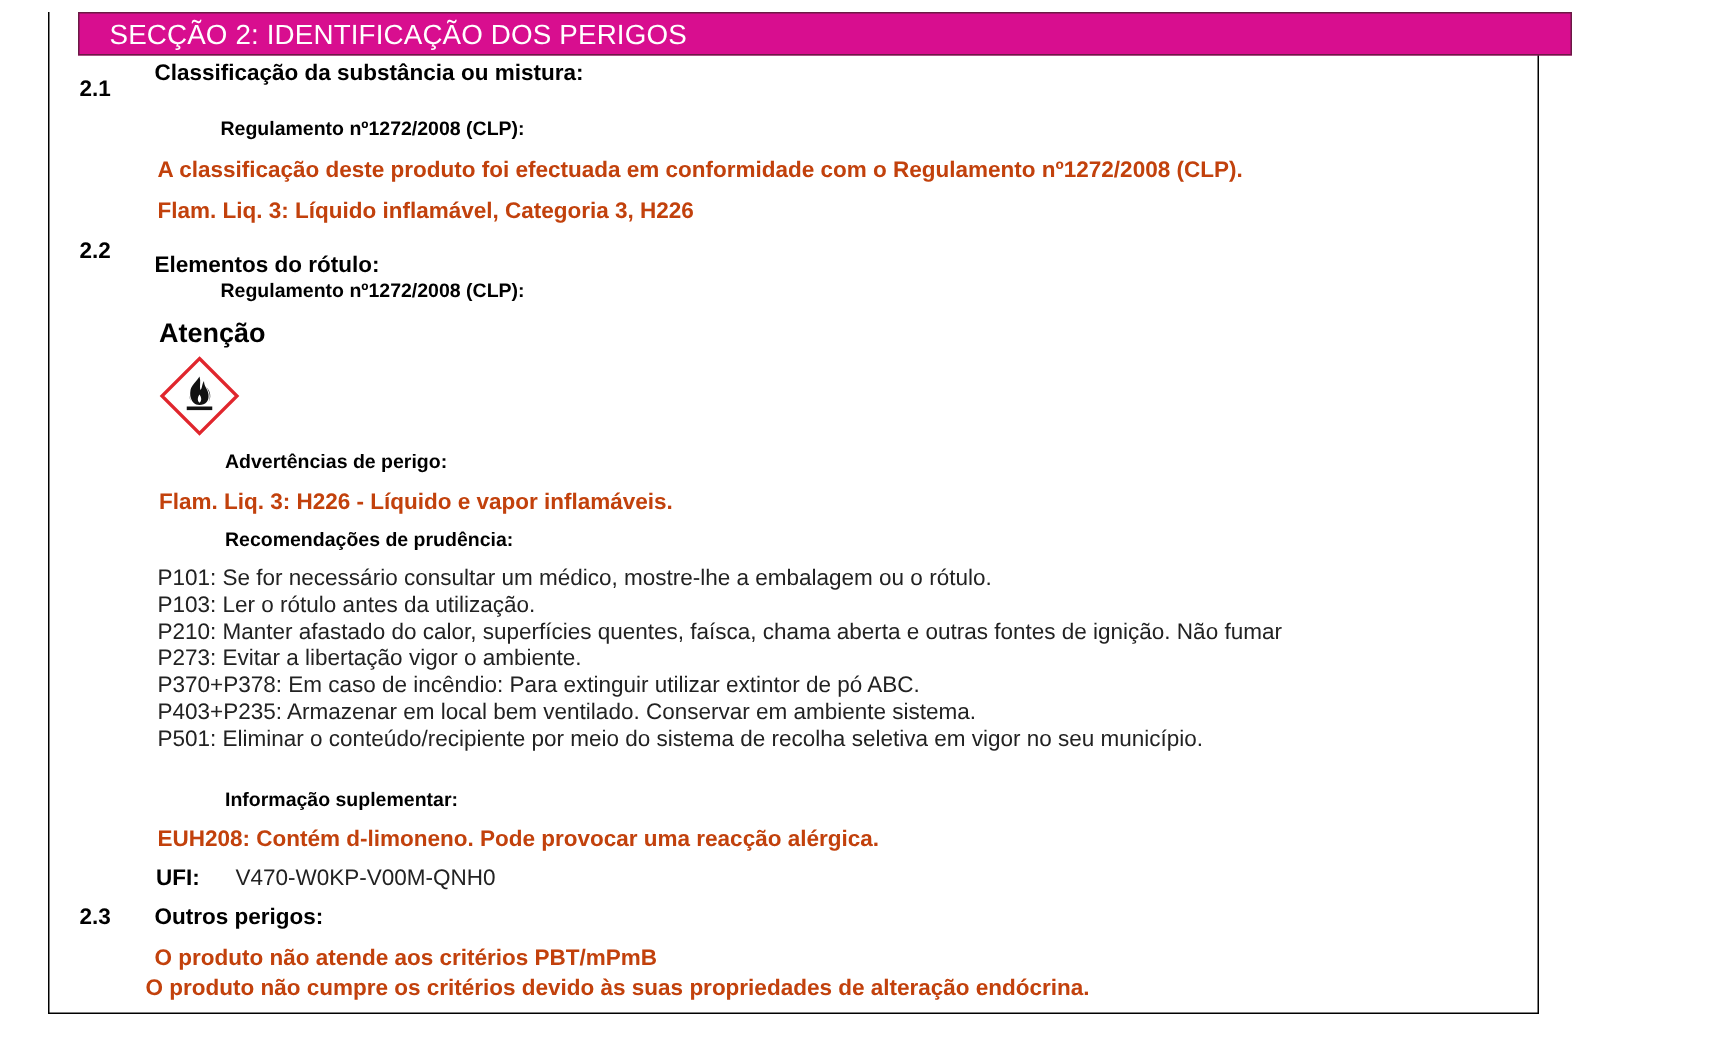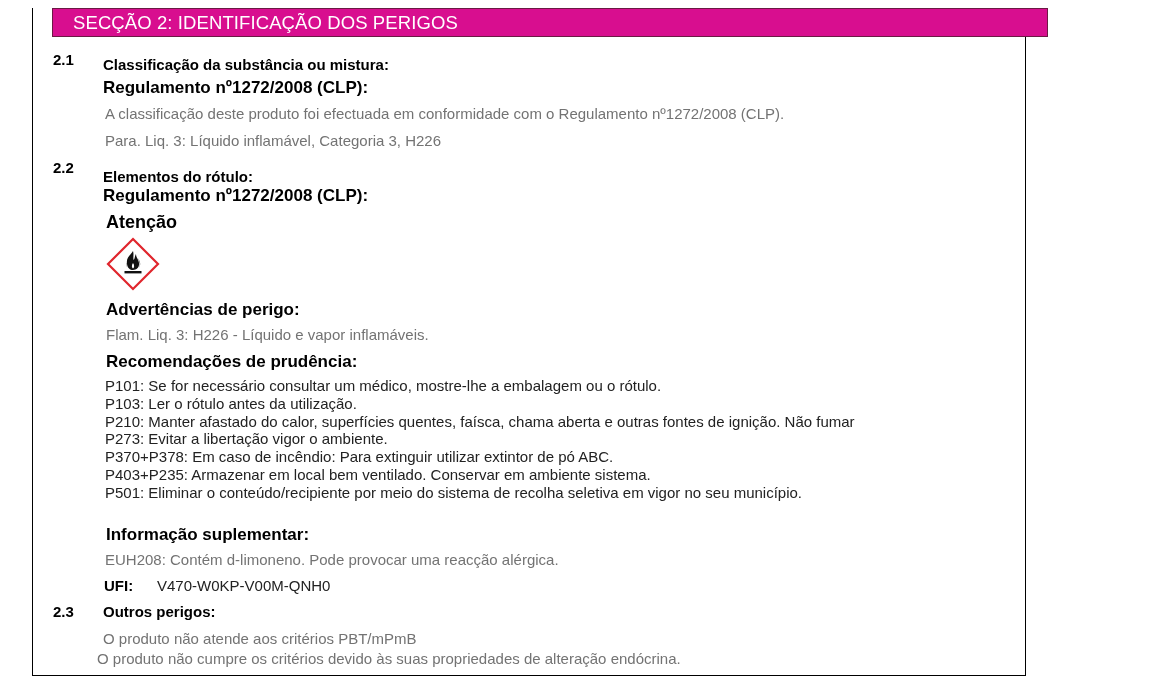--- a/index.html
+++ b/index.html
@@ -35,41 +35,41 @@
       color: #ffffff;
       font-size: 18.5px;
       line-height: 27px;
       padding-left: 20px;
       letter-spacing: 0.1px;
       margin-left: 20px;
     }
     .abs { position: absolute; white-space: nowrap; }
     .num { font-weight: bold; font-size: 15px; }
     .h1 { font-weight: bold; font-size: 15px; }
-    .h2 { font-weight: bold; font-size: 17px; }
+    .h2 { font-weight: bold; font-size: 13px; margin-left: 44px; }
     .small-bold { font-weight: bold; font-size: 18px; }
-    .txt { font-size: 15px; color: #737373; }
+    .txt { font-size: 15px; color: #c2410c; font-weight: bold; }
     .plist { font-size: 15px; color: #222; line-height: 17.8px; }
     .plist div { white-space: nowrap; }
     .ufi-label { font-weight: bold; font-size: 15px; }
     .ufi-val { font-size: 15px; color: #222; }
     .pictogram { position: absolute; }
   </style>
 </head>
 <body>
 
 <div class="sheet">
   <div class="section-header">SECÇÃO 2: IDENTIFICAÇÃO DOS PERIGOS</div>
 </div>
 
 <div class="abs num" style="left:53px; top:51px;">2.1</div>
-<div class="abs h1" style="left:103px; top:56px;">Classificação da substância ou mistura:</div>
+<div class="abs h1" style="left:103px; top:40px;">Classificação da substância ou mistura:</div>
 <div class="abs h2" style="left:103px; top:78px;">Regulamento nº1272/2008 (CLP):</div>
 <div class="abs txt" style="left:105px; top:105px;">A classificação deste produto foi efectuada em conformidade com o Regulamento nº1272/2008 (CLP).</div>
-<div class="abs txt" style="left:105px; top:132px;">Para. Liq. 3: Líquido inflamável, Categoria 3, H226</div>
+<div class="abs txt" style="left:105px; top:132px;">Flam. Liq. 3: Líquido inflamável, Categoria 3, H226</div>
 
 <div class="abs num" style="left:53px; top:159px;">2.2</div>
 <div class="abs h1" style="left:103px; top:168px;">Elementos do rótulo:</div>
 <div class="abs h2" style="left:103px; top:186px;">Regulamento nº1272/2008 (CLP):</div>
 <div class="abs small-bold" style="left:106px; top:212px;">Atenção</div>
 
 <div class="pictogram" style="left:106px; top:237px; width:54px; height:54px;">
   <svg width="54" height="54" viewBox="0 0 54 54">
     <polygon points="27,2 52,27 27,52 2,27" fill="#ffffff" stroke="#e0262d" stroke-width="2.2"></polygon>
     <path d="M27,14 C24,19 20,20 21,27 C21.5,31 24,33 27,33 C31,33 33.5,30.5 33,26 C32.6,22 30,21 30,17 C28.5,19 29,22 27.5,23 C27,20 28,17 27,14 Z" fill="#111"></path>

